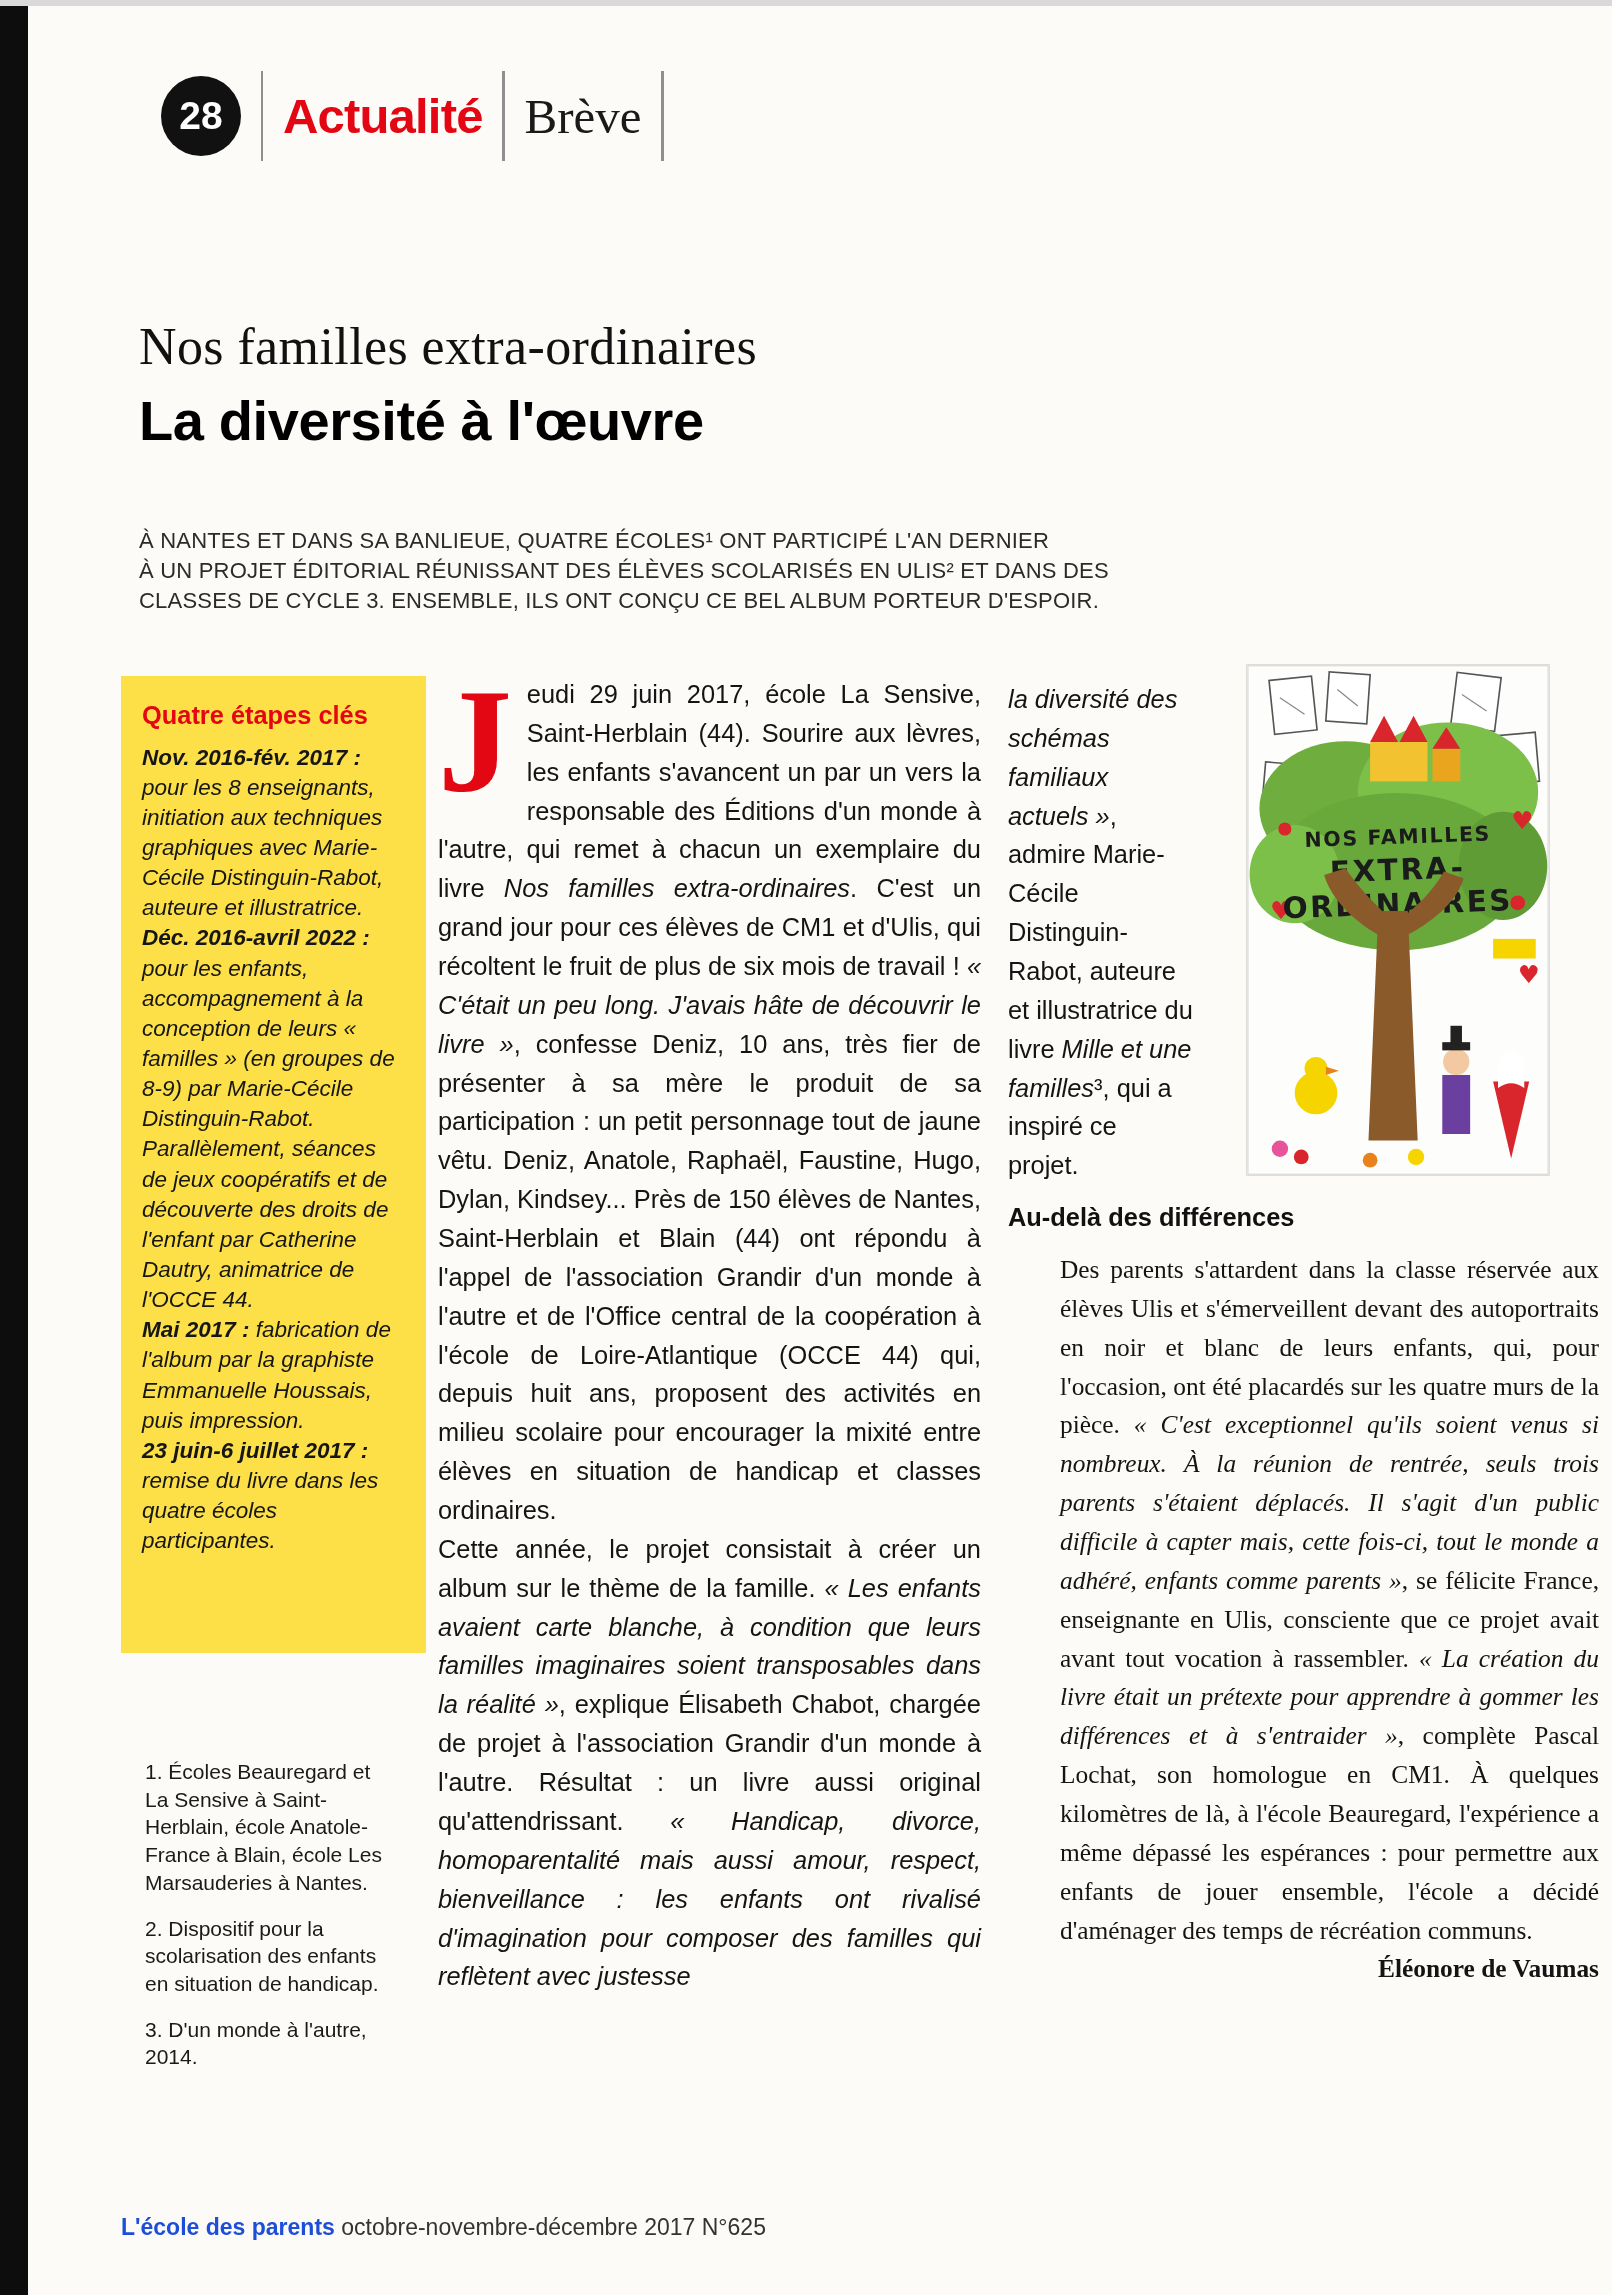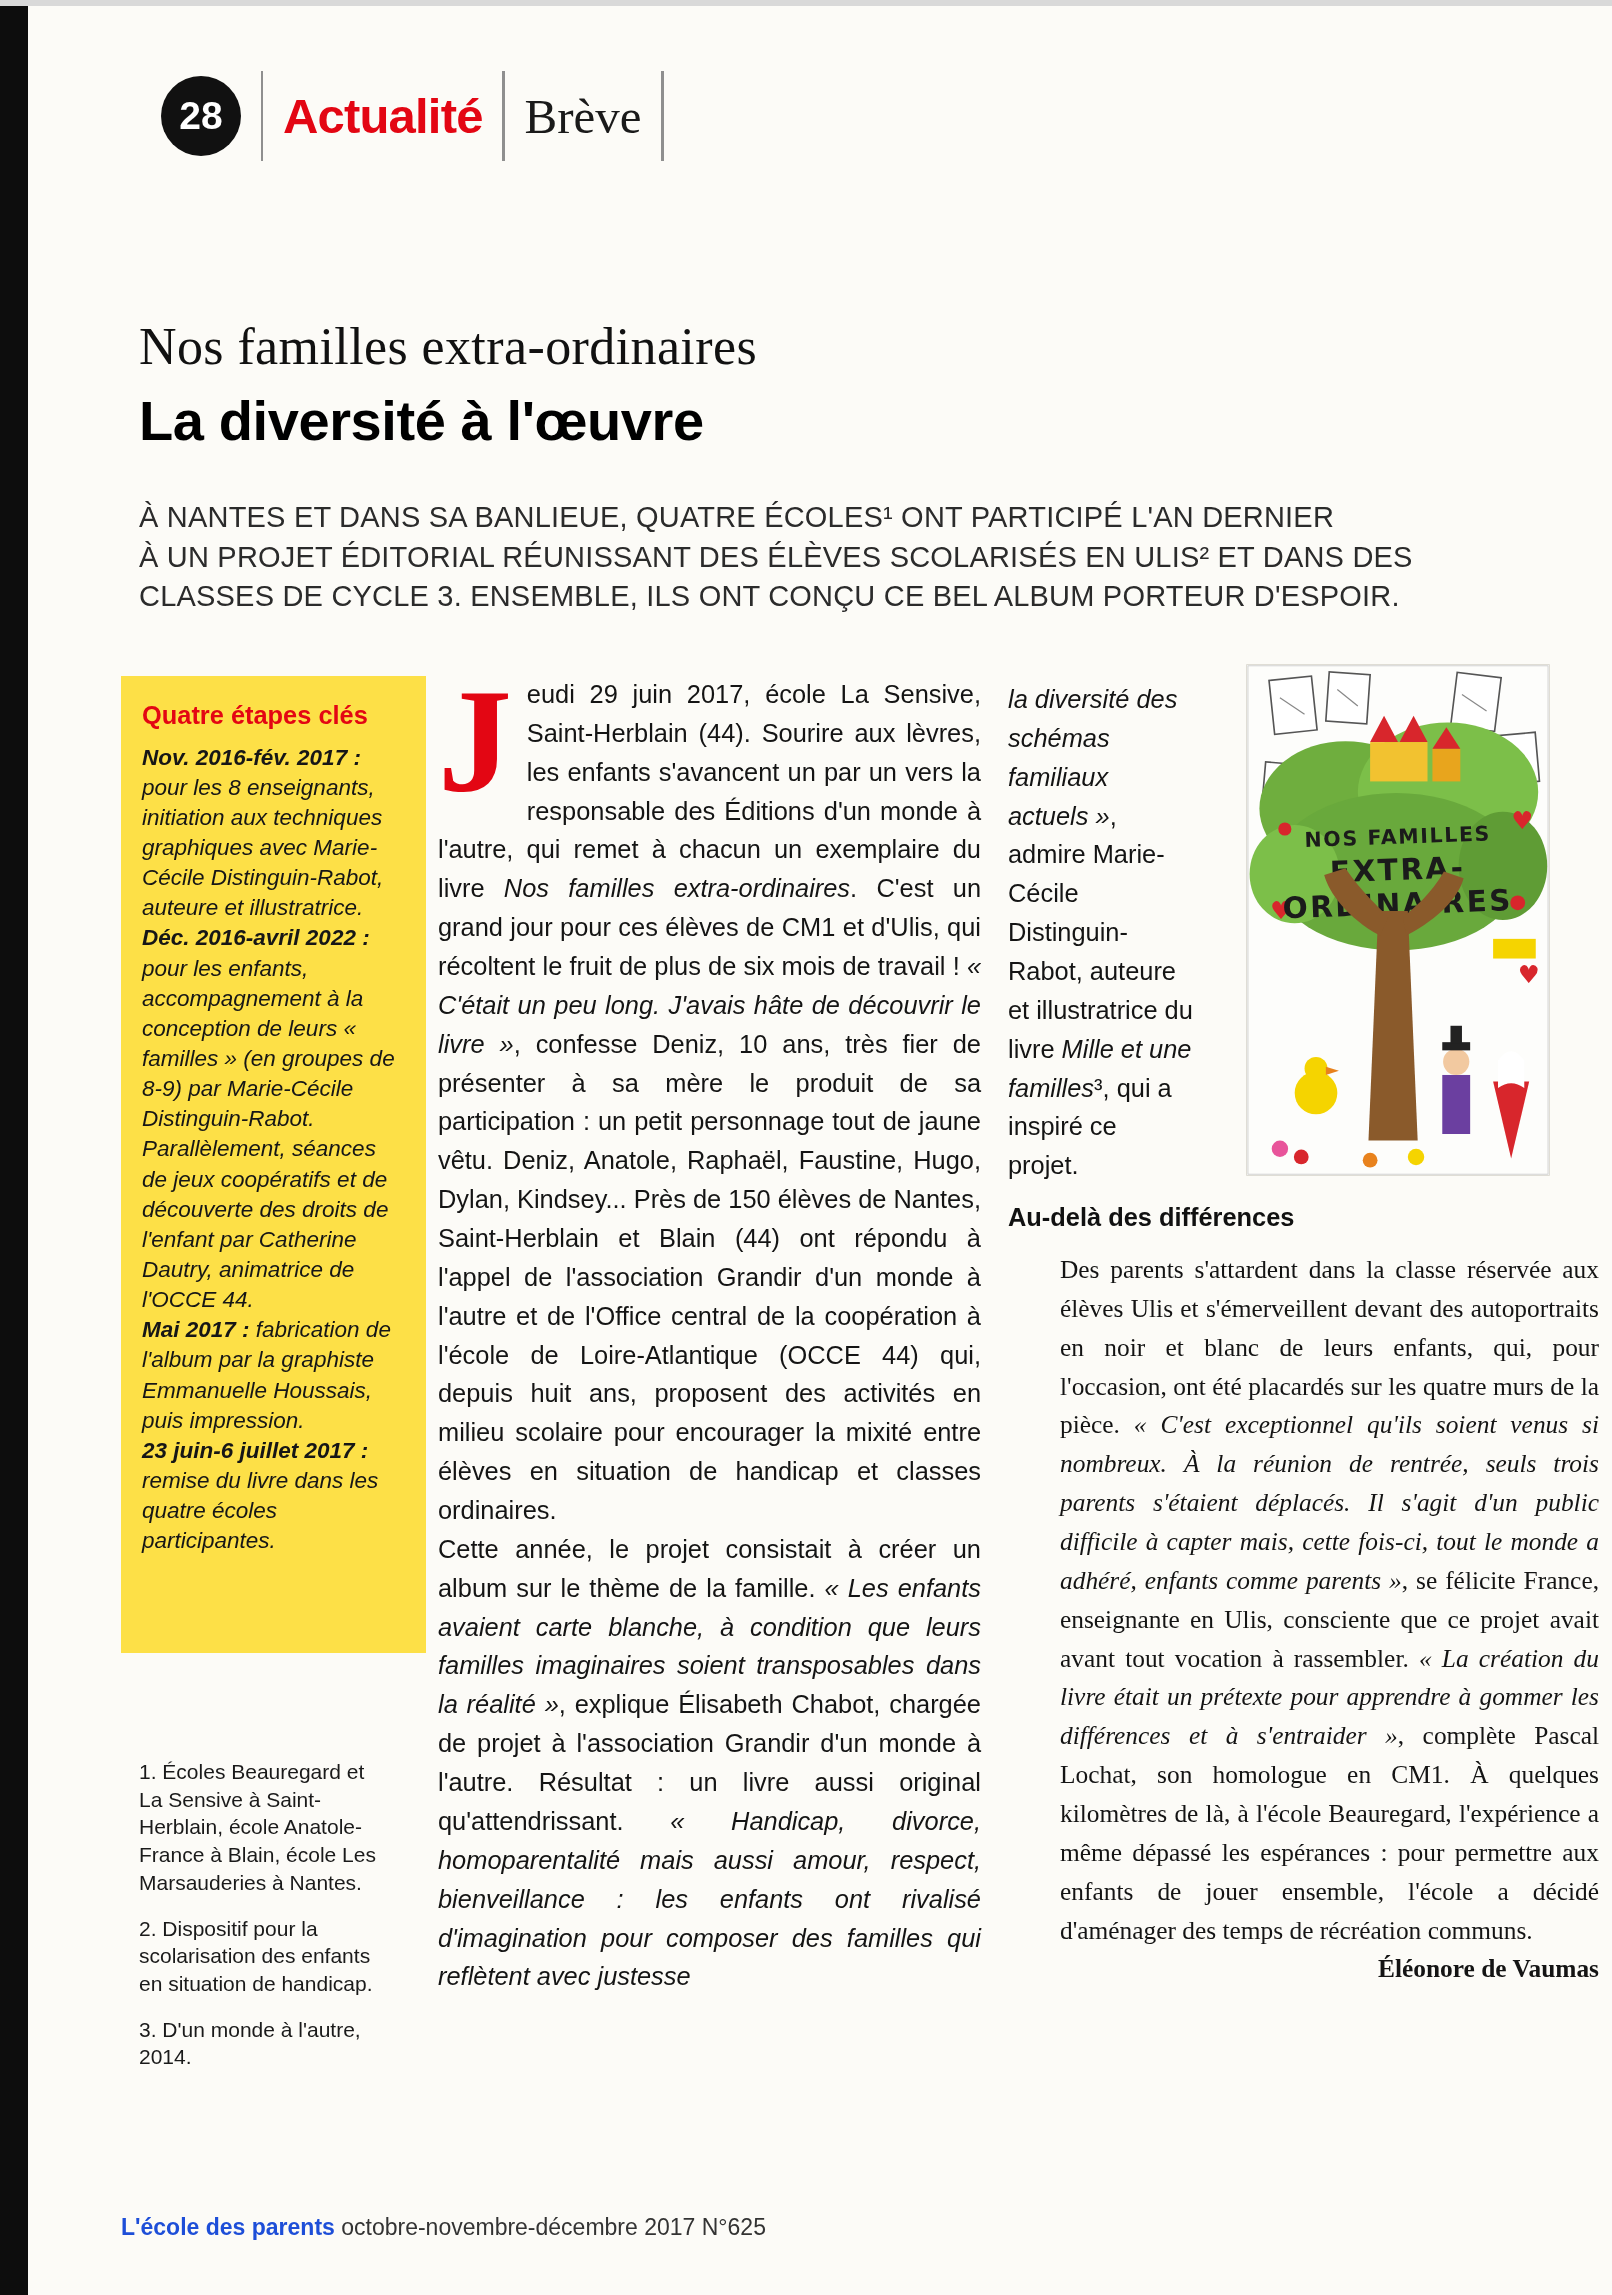--- a/index.html
+++ b/index.html
@@ -44,42 +44,42 @@
   .kicker {
     position: absolute; left: 139px; top: 311px;
     font-family: "Liberation Serif", serif;
     font-size: 52px; color: #111; letter-spacing: 0.4px;
   }
   .page-title {
     position: absolute; left: 139px; top: 382px;
     font-size: 56px; font-weight: bold; color: #000; letter-spacing: -0.4px;
   }
   .standfirst {
-    position: absolute; left: 139px; top: 492px; width: 1410px;
-    font-size: 29px; line-height: 1.37; color: #2b2b2b; letter-spacing: 0.2px;
+    position: absolute; left: 139px; top: 520px; width: 1410px;
+    font-size: 22px; line-height: 1.37; color: #2b2b2b; letter-spacing: 0.2px;
   }
 
   
   .sidebar {
     position: absolute; left: 121px; top: 670px;
     width: 305px; min-height: 977px;
     background: #fde047;
     padding: 24.6px 21px;
   }
   .sidebar-title {
     color: #e30613; font-weight: bold; font-size: 25.4px; margin-bottom: 13px;
   }
   .sidebar-entry {
     font-style: italic; font-size: 22.5px; line-height: 1.34; color: #161616;
   }
   .sidebar-entry .lbl { font-weight: bold; }
 
   
   .footnotes {
-    position: absolute; left: 139px; top: 1752px; width: 247px;
+    position: absolute; left: 145px; top: 1752px; width: 247px;
     font-size: 21px; line-height: 1.32; color: #1a1a1a;
   }
   .footnote + .footnote { margin-top: 18px; }
 
   
   .article-text {
     font-size: 25.4px; line-height: 1.53; color: #141414;
     text-align: justify;
   }
   .seg-i { font-style: italic; }

